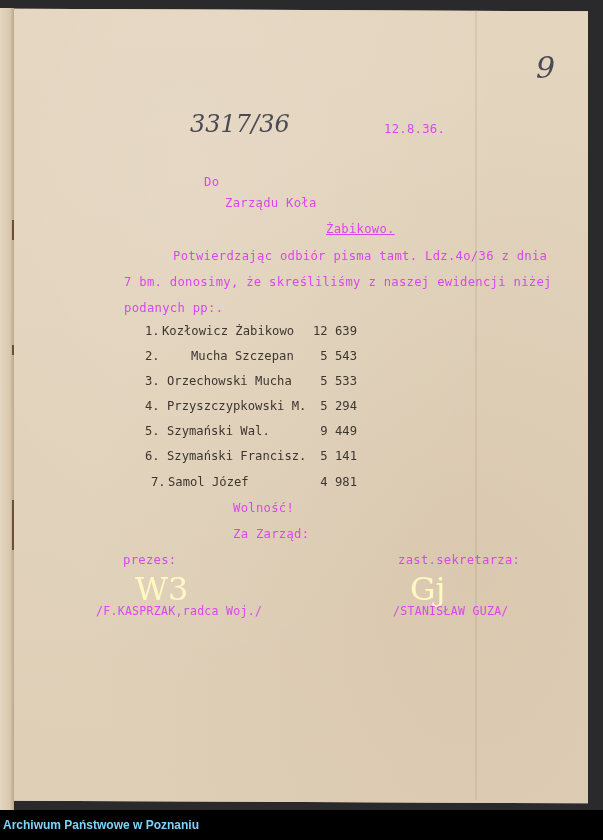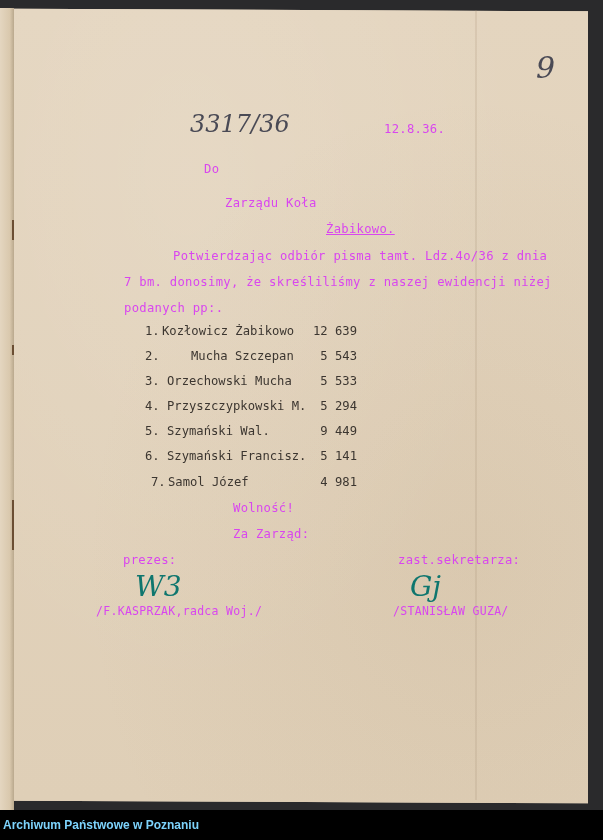--- a/index.html
+++ b/index.html
@@ -38,22 +38,22 @@
     .hand {
       position: absolute; color: #4a4a55;
       font-family: "DejaVu Serif", serif; font-style: italic;
     }
     .underline { text-decoration: underline; text-decoration-thickness: 1px; }
     .row { position: absolute; left: 0; width: 603px; height: 20px; }
     .row .num { position: absolute; color: #3c3630; font-size: 12.2px; white-space: pre; }
     .row .name { position: absolute; color: #3c3630; font-size: 12.2px; white-space: pre; }
     .row .val { position: absolute; color: #3c3630; font-size: 12.2px; white-space: pre; text-align: right; width: 60px; }
     .sig {
-      position: absolute; color: #0f766e; font-family: "DejaVu Serif", serif;
-      font-style: italic; font-size: 28px;
+      position: absolute; color: #fef9c3; font-family: "DejaVu Serif", serif;
+      font-size: 32px;
     }
     .footer {
       position: absolute; left: 0; top: 810px; width: 603px; height: 30px; background: #000;
     }
     .footer-text {
       position: absolute; left: 3px; top: 8px; color: #7dd3fc;
       font-family: "Liberation Sans", sans-serif; font-size: 12px; font-weight: bold;
     }
   </style>
 </head>
@@ -66,21 +66,21 @@
 <div class="left-mark" style="top:500px;height:50px;"></div>
 <div class="left-clip"></div>
 
 <div class="paper"></div>
 <div class="fold"></div>
 
 <div class="hand" style="left:536px;top:50px;font-size:30px;">9</div>
 <div class="hand" style="left:190px;top:110px;font-size:24px;">3317/36</div>
 <div class="t" style="left:384px;top:122px;">12.8.36.</div>
 
-<div class="t" style="left:204px;top:162px;">Do</div>
+<div class="t" style="left:204px;top:175px;">Do</div>
 <div class="t" style="left:225px;top:196px;">Zarządu Koła</div>
 <div class="t underline" style="left:326px;top:222px;">Żabikowo.</div>
 
 <div class="t" style="left:173px;top:249px;">Potwierdzając odbiór pisma tamt. Ldz.4o/36 z dnia</div>
 <div class="t" style="left:124px;top:275px;">7 bm. donosimy, że skreśliliśmy z naszej ewidencji niżej</div>
 <div class="t" style="left:124px;top:301px;">podanych pp:.</div>
 
 <div class="row" style="top:324px;">
   <span class="num" style="left:145px;">1.</span>
   <span class="name" style="left:162px;">Kozłowicz Żabikowo</span>

